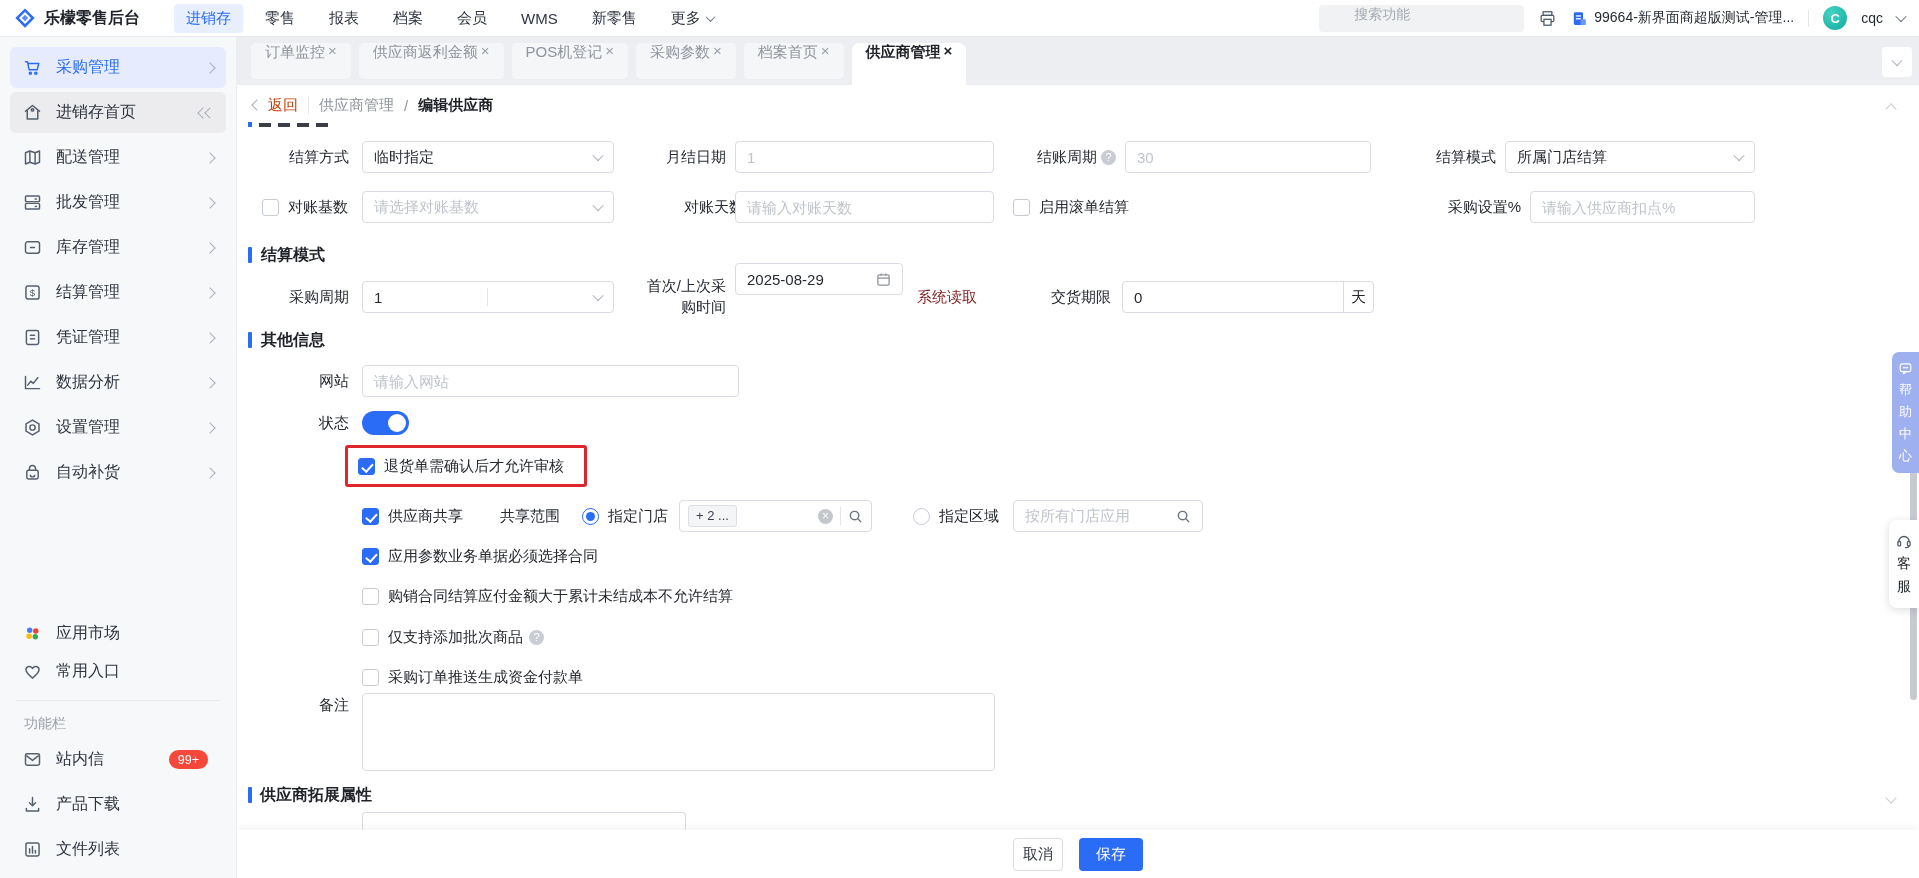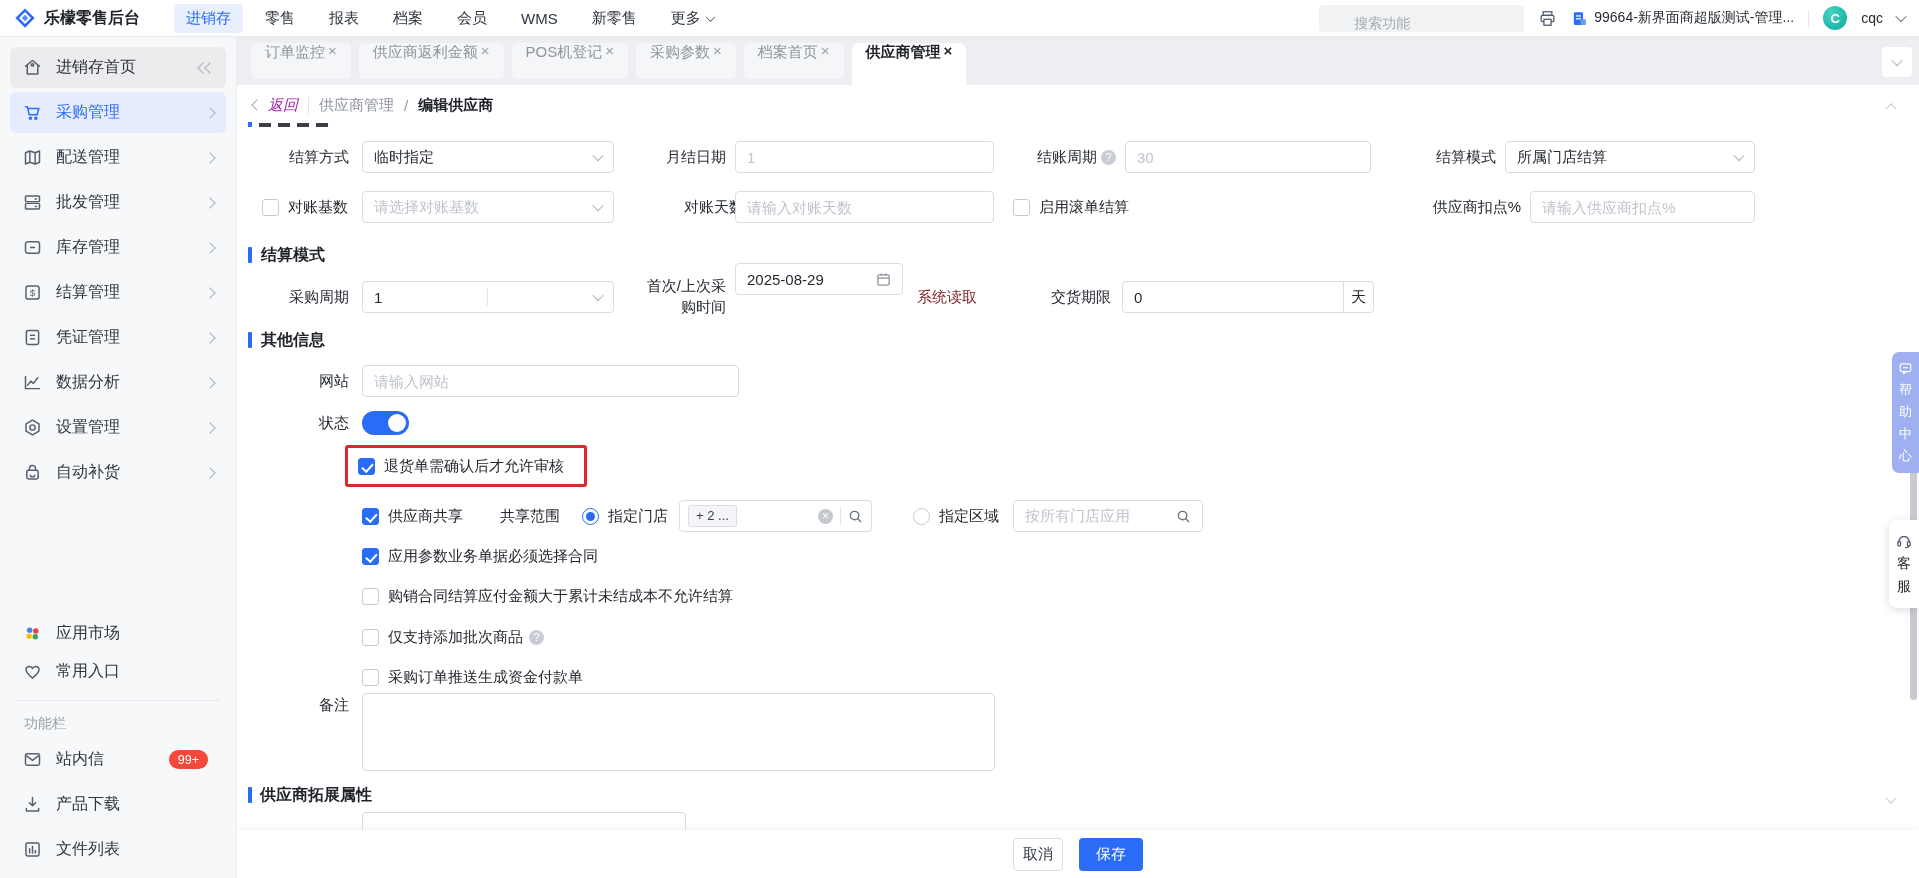--- a/index.html
+++ b/index.html
@@ -8,21 +8,21 @@
        background:#fff;-webkit-font-smoothing:antialiased;}
   
   .topbar{position:absolute;top:0;left:0;right:0;height:37px;background:#fff;
           border-bottom:1px solid #e7e9ec;display:flex;align-items:center;padding:0 14px;box-sizing:border-box;z-index:20;}
   .logo{display:flex;align-items:center;gap:8px;}
   .logo-text{font-size:16px;font-weight:bold;color:#1f2329;}
   .topnav{display:flex;align-items:center;margin-left:34px;gap:10px;}
   .topnav-item{font-size:15px;color:#2f3540;padding:5px 12px;border-radius:4px;cursor:pointer;display:flex;align-items:center;gap:6px;}
   .topnav-item.active{color:#2b6cf6;background:#e8efff;}
   .top-right{margin-left:auto;display:flex;align-items:center;gap:14px;}
-  .searchbox{width:205px;height:27px;background:#f1f2f4;border-radius:4px;display:flex;align-items:flex-end;gap:7px;padding:0 26px;box-sizing:border-box;}
+  .searchbox{width:205px;height:27px;background:#f1f2f4;border-radius:4px;display:flex;align-items:flex-start;gap:7px;padding:0 26px;box-sizing:border-box;}
   .searchbox input{border:none;background:transparent;outline:none;font-size:14px;color:#262b33;width:150px;font-family:inherit;}
   .searchbox input::placeholder{color:#a6abb3;}
   .org{display:flex;align-items:flex-end;gap:6px;font-size:14px;color:#262b33;}
   .vdiv{width:1px;height:17px;background:#e3e5e8;}
   .avatar{width:24px;height:24px;border-radius:50%;background:radial-gradient(circle at 35% 30%,#43d3c3,#10ab9d);
           color:#fff;font-size:13px;font-weight:bold;display:flex;align-items:center;justify-content:center;}
   .username{font-size:14px;color:#262b33;}
   
   .caret{display:inline-block;width:7px;height:7px;border-right:1.6px solid #6b7380;border-bottom:1.6px solid #6b7380;}
   .caret.d{transform:rotate(45deg) translate(-1px,-1px);}
@@ -50,21 +50,21 @@
   .tab{height:36px;margin:0 8px 6px 0;border-radius:5px;background:#f5f6f8;color:#8f959e;padding:0 14px;
        display:flex;align-items:flex-start;gap:3px;font-size:15px;cursor:pointer;white-space:nowrap;}
   .tab .x{font-size:15px;color:#9aa0a8;line-height:1;}
   .tab.active{background:#fff;color:#1f2329;font-weight:bold;height:42px;margin-bottom:0;border-radius:7px 7px 0 0;}
   .tab.active .x{color:#1f2329;font-weight:bold;}
   .tab-overflow{position:absolute;right:7px;top:10px;width:30px;height:30px;background:#fff;border-radius:4px;
                 display:flex;align-items:center;justify-content:center;cursor:pointer;}
   
   .content{position:absolute;left:237px;top:85px;right:0;bottom:0;background:#fff;z-index:9;}
   .breadcrumb{position:absolute;top:0;left:0;right:0;height:40px;display:flex;align-items:center;gap:10px;padding-left:16px;font-size:15px;}
-  .bc-back{color:#a21caf;display:flex;align-items:center;gap:7px;cursor:pointer;font-style:italic;}
+  .bc-back{color:#c2410c;display:flex;align-items:center;gap:7px;cursor:pointer;}
   .bc-gray{color:#8f959e;}
   .bc-dark{color:#1f2329;font-weight:bold;}
   .sliver{position:absolute;top:37px;left:11px;height:5px;width:110px;overflow:hidden;display:flex;gap:7px;align-items:flex-start;}
   .sliver .bar{width:4px;height:5px;background:#2b6cf6;}
   .sliver .dot{width:12px;height:4px;background:#3a3f47;margin-top:1px;}
   .lbl{position:absolute;height:32px;line-height:32px;font-size:15px;color:#262b33;text-align:right;
        display:flex;align-items:center;justify-content:flex-end;gap:4px;}
   .ctl{position:absolute;height:32px;border:1px solid #d9dce3;border-radius:4px;background:#fff;box-sizing:border-box;
        display:flex;align-items:center;padding:0 11px;font-size:15px;color:#262b33;cursor:pointer;}
   .ctl.ph{color:#bfc4cc;}
@@ -164,45 +164,45 @@
         <span>99664-新界面商超版测试-管理...</span>
       </div>
       <div class="vdiv"></div>
       <div class="avatar">C</div>
       <span class="username">cqc</span>
       <span class="caret d"></span>
     </div>
   </header>
 
   <aside class="sidebar">
+    <div class="side-item active">
+      <span class="s-ic">
+          <svg viewBox="0 0 24 24" width="21" height="21" fill="none" stroke="currentColor" stroke-width="1.7" stroke-linecap="round" stroke-linejoin="round">
+            <path d="M4 5.5 h2.3 l1.8 9 h9.2 l1.9-7 H7"></path>
+            <circle cx="9.6" cy="18.6" r="1.2"></circle>
+            <circle cx="15.8" cy="18.6" r="1.2"></circle>
+          </svg>
+        </span>
+      <span>采购管理</span>
+      <span class="tail">
+          <span class="caret r light"></span>
+        </span>
+    </div>
     <div class="side-item first">
       <span class="s-ic">
           <svg viewBox="0 0 24 24" width="21" height="21" fill="none" stroke="currentColor" stroke-width="1.7" stroke-linejoin="round">
             <path d="M3.5 11 L12 4 L20.5 11"></path>
             <path d="M6 9.5 V19.5 H18 V9.5"></path>
             <circle cx="12" cy="9" r="1.4"></circle>
           </svg>
         </span>
       <span>进销存首页</span>
       <span class="tail">
           <span class="caret l light"></span>
           <span class="caret l light" style="margin-left:-3px;"></span>
-        </span>
-    </div>
-    <div class="side-item active">
-      <span class="s-ic">
-          <svg viewBox="0 0 24 24" width="21" height="21" fill="none" stroke="currentColor" stroke-width="1.7" stroke-linecap="round" stroke-linejoin="round">
-            <path d="M4 5.5 h2.3 l1.8 9 h9.2 l1.9-7 H7"></path>
-            <circle cx="9.6" cy="18.6" r="1.2"></circle>
-            <circle cx="15.8" cy="18.6" r="1.2"></circle>
-          </svg>
-        </span>
-      <span>采购管理</span>
-      <span class="tail">
-          <span class="caret r light"></span>
         </span>
     </div>
     <div class="side-item">
       <span class="s-ic">
           <svg viewBox="0 0 24 24" width="21" height="21" fill="none" stroke="currentColor" stroke-width="1.7" stroke-linejoin="round">
             <path d="M9 4.5 L4 6.5 V19.5 L9 17.5 L15 19.5 L20 17.5 V4.5 L15 6.5 L9 4.5 Z"></path>
             <path d="M9 4.5 V17.5 M15 6.5 V19.5"></path>
           </svg>
         </span>
       <span>配送管理</span>
@@ -429,21 +429,21 @@
     <div class="ctl ph" style="left:125px;top:106px;width:252px;">
       <span>请选择对账基数</span>
       <span class="caret d light caret-right"></span>
     </div>
     <div class="lbl" style="left:416px;top:106px;width:91px;">对账天数</div>
     <input class="ctl" style="left: 498px; top: 106px; width: 259px;" placeholder="请输入对账天数">
     <div class="cbrow" style="left:776px;top:106px;">
       <span class="cb"></span>
       <span>启用滚单结算</span>
     </div>
-    <div class="lbl" style="left:1158px;top:106px;width:126px;">供应商扣点%</div>
+    <div class="lbl" style="left:1158px;top:106px;width:126px;">采购设置%</div>
     <input class="ctl" style="left: 1293px; top: 106px; width: 225px;" placeholder="请输入供应商扣点%">
 
     <div class="sec-head" style="top:160px;">
       <span class="sec-bar"></span>
       <span class="sec-title">结算模式</span>
     </div>
     <div class="lbl" style="left:13px;top:196px;width:99px;">采购周期</div>
     <div class="ctl" style="left:125px;top:196px;width:252px;">
       <span>1</span>
       <span class="inner-sep" style="margin-left:105px;"></span>

